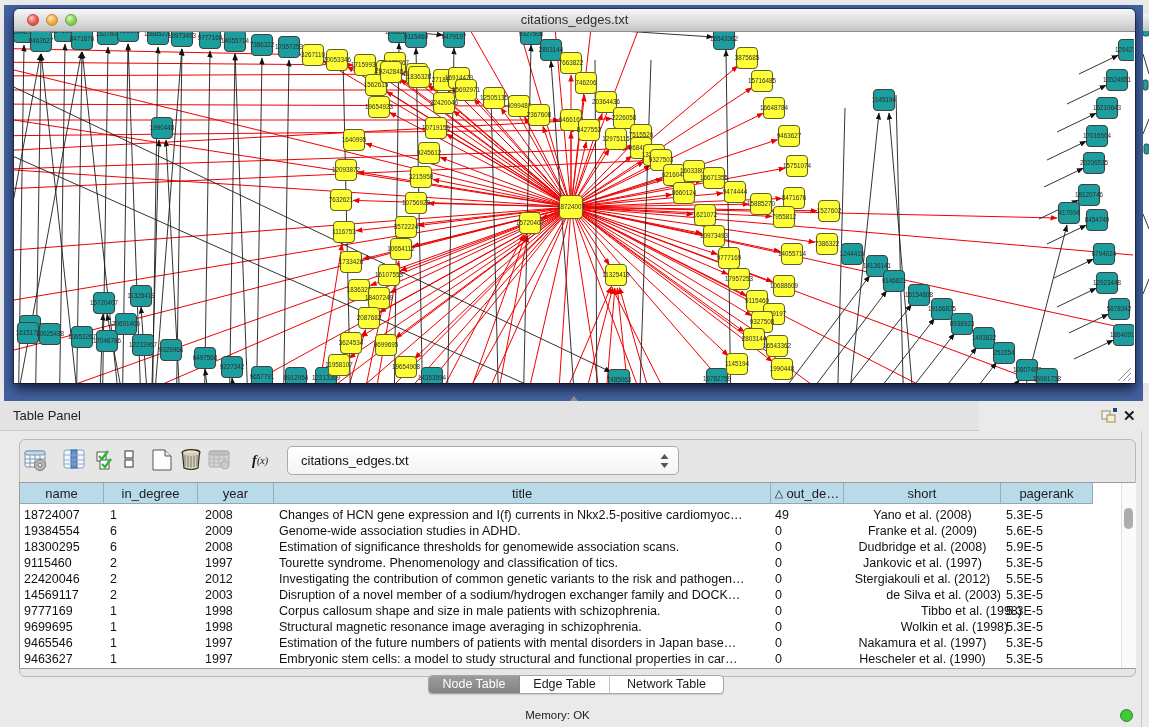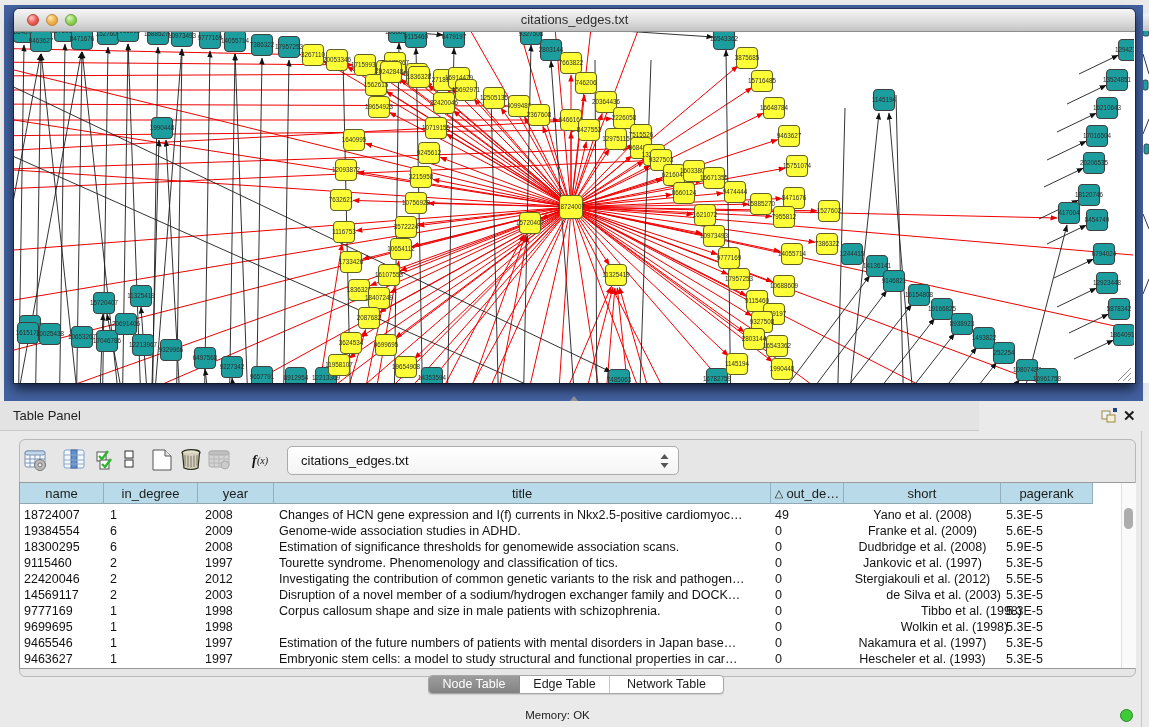--- a/index.html
+++ b/index.html
@@ -710,40 +710,41 @@
       <div class="c" style="left:185px">1998</div>
       <div class="c" style="left:259px">Corpus callosum shape and size in male patients with schizophrenia.</div>
       <div class="c" style="left:755px">0</div>
       <div class="c" style="left:873px;width:157px;text-align:center">Tibbo et al. (1998)</div>
       <div class="c" style="left:986px">5.3E-5</div>
     </div>
 <div class="abs row" style="top:136px">
       <div class="c" style="left:4px">9699695</div>
       <div class="c" style="left:90px">1</div>
       <div class="c" style="left:185px">1998</div>
+      <div class="c" style="left:259px">Structural magnetic resonance image averaging in schizophrenia.</div>
       <div class="c" style="left:755px">0</div>
       <div class="c" style="left:856px;width:157px;text-align:center">Wolkin et al. (1998)</div>
       <div class="c" style="left:986px">5.3E-5</div>
     </div>
 <div class="abs row" style="top:152px">
       <div class="c" style="left:4px">9465546</div>
       <div class="c" style="left:90px">1</div>
       <div class="c" style="left:185px">1997</div>
       <div class="c" style="left:259px">Estimation of the future numbers of patients with mental disorders in Japan base…</div>
       <div class="c" style="left:755px">0</div>
       <div class="c" style="left:824px;width:157px;text-align:center">Nakamura et al. (1997)</div>
       <div class="c" style="left:986px">5.3E-5</div>
     </div>
 <div class="abs row" style="top:168px">
       <div class="c" style="left:4px">9463627</div>
       <div class="c" style="left:90px">1</div>
       <div class="c" style="left:185px">1997</div>
       <div class="c" style="left:259px">Embryonic stem cells: a model to study structural and functional properties in car…</div>
       <div class="c" style="left:755px">0</div>
-      <div class="c" style="left:824px;width:157px;text-align:center">Hescheler et al. (1993)</div>
+      <div class="c" style="left:824px;width:157px;text-align:center">Hescheler et al. (1990)</div>
       <div class="c" style="left:986px">5.3E-5</div>
     </div>
 <div class="abs" id="sbar">
       <div class="abs" id="sthumb"></div>
     </div>
 </div>
 <div class="abs" id="tabs">
   <div class="abs seg" id="seg1">Node Table</div>
   <div class="abs seg" id="seg2">Edge Table</div>
   <div class="abs seg" id="seg3">Network Table</div>

